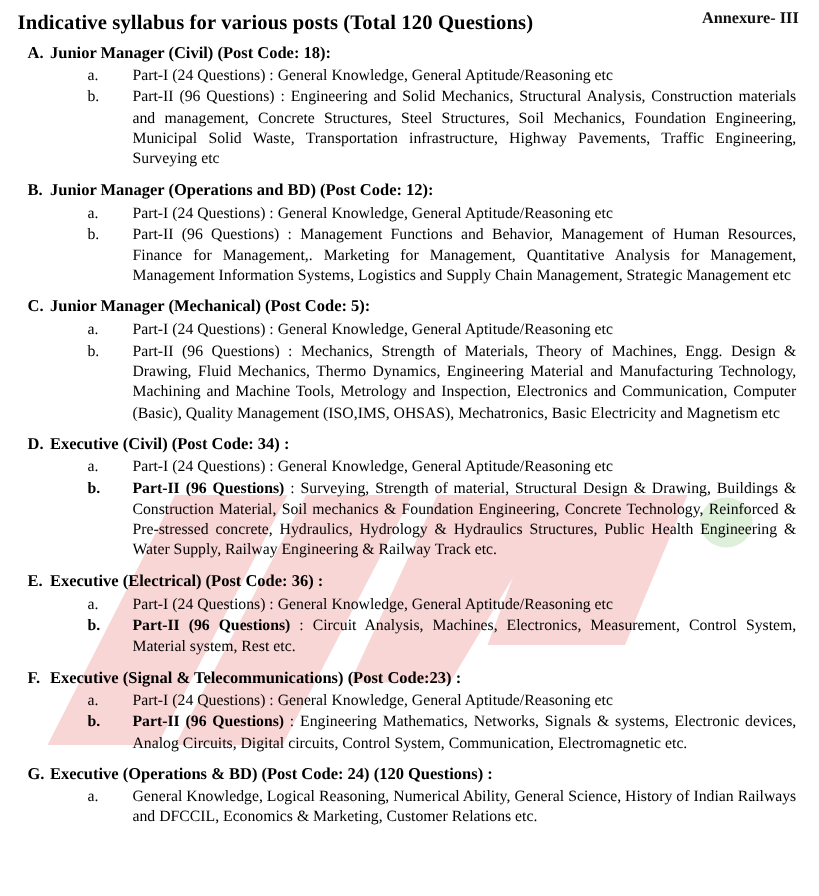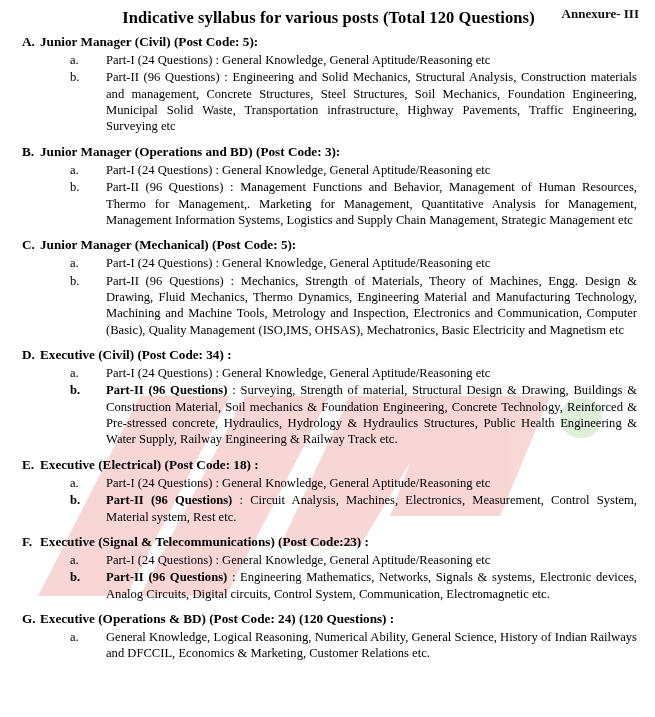--- a/index.html
+++ b/index.html
@@ -47,21 +47,20 @@
     position: absolute;
     right: 16px;
     top: -2px;
     font-size: 13px;
     font-weight: bold;
     font-family: "Liberation Serif", serif;
     color: #111;
     z-index: 3;
   }
   .title {
-    text-align: center;
     font-size: 16.5px;
     font-weight: bold;
     margin: 8px 0 6px 0;
     letter-spacing: .1px;
     position: relative;
     z-index: 2;
   }
   .content {
     position: relative;
     z-index: 2;
@@ -130,44 +129,44 @@
 
   <div class="annexure">Annexure- III</div>
 
   <div class="title">Indicative syllabus for various posts (Total 120 Questions)</div>
 
   <div class="content">
 
     <div class="section">
       <div class="sec-head">
         <span class="sec-letter">A.</span>
-        <span class="sec-title">Junior Manager (Civil)  (Post Code: 5):</span>
+        <span class="sec-title">Junior Manager (Civil)  (Post Code: 18):</span>
       </div>
       <div class="item">
         <span class="item-letter">a.</span>
         <span class="item-body"><span class="lbl">Part-I (24 Questions)</span><span> : General Knowledge, General Aptitude/Reasoning etc</span></span>
       </div>
       <div class="item">
         <span class="item-letter">b.</span>
         <span class="item-body"><span class="lbl">Part-II (96 Questions)</span><span> : Engineering and Solid Mechanics, Structural Analysis, Construction materials and management, Concrete Structures, Steel Structures, Soil Mechanics, Foundation Engineering, Municipal Solid Waste, Transportation infrastructure, Highway Pavements, Traffic Engineering, Surveying etc</span></span>
       </div>
     </div>
 
     <div class="section">
       <div class="sec-head">
         <span class="sec-letter">B.</span>
-        <span class="sec-title">Junior Manager (Operations and BD)  (Post Code: 3):</span>
+        <span class="sec-title">Junior Manager (Operations and BD)  (Post Code: 12):</span>
       </div>
       <div class="item">
         <span class="item-letter">a.</span>
         <span class="item-body"><span class="lbl">Part-I (24 Questions)</span><span> : General Knowledge, General Aptitude/Reasoning etc</span></span>
       </div>
       <div class="item">
         <span class="item-letter">b.</span>
-        <span class="item-body"><span class="lbl">Part-II (96 Questions)</span><span>  : Management Functions and Behavior, Management of Human Resources, Thermo for Management,. Marketing for Management, Quantitative Analysis for Management, Management Information Systems, Logistics and Supply Chain Management, Strategic Management etc</span></span>
+        <span class="item-body"><span class="lbl">Part-II (96 Questions)</span><span>  : Management Functions and Behavior, Management of Human Resources, Finance for Management,. Marketing for Management, Quantitative Analysis for Management, Management Information Systems, Logistics and Supply Chain Management, Strategic Management etc</span></span>
       </div>
     </div>
 
     <div class="section">
       <div class="sec-head">
         <span class="sec-letter">C.</span>
         <span class="sec-title">Junior Manager (Mechanical)  (Post Code: 5):</span>
       </div>
       <div class="item">
         <span class="item-letter">a.</span>
@@ -190,21 +189,21 @@
       </div>
       <div class="item">
         <span class="item-letter" style="font-weight:bold">b.</span>
         <span class="item-body"><span class="lbl bold">Part-II (96 Questions)</span><span> : Surveying, Strength of material, Structural Design &amp; Drawing, Buildings &amp; Construction Material, Soil mechanics &amp; Foundation Engineering, Concrete Technology, Reinforced &amp; Pre-stressed concrete, Hydraulics, Hydrology &amp; Hydraulics Structures, Public Health Engineering &amp; Water Supply, Railway Engineering &amp; Railway Track etc.</span></span>
       </div>
     </div>
 
     <div class="section">
       <div class="sec-head">
         <span class="sec-letter">E.</span>
-        <span class="sec-title">Executive (Electrical) (Post Code: 18) :</span>
+        <span class="sec-title">Executive (Electrical) (Post Code: 36) :</span>
       </div>
       <div class="item">
         <span class="item-letter">a.</span>
         <span class="item-body"><span class="lbl">Part-I (24 Questions)</span><span>  : General Knowledge, General Aptitude/Reasoning etc</span></span>
       </div>
       <div class="item">
         <span class="item-letter" style="font-weight:bold">b.</span>
         <span class="item-body"><span class="lbl bold">Part-II (96 Questions)</span><span>  : Circuit Analysis, Machines, Electronics, Measurement, Control System, Material system, Rest etc.</span></span>
       </div>
     </div>

